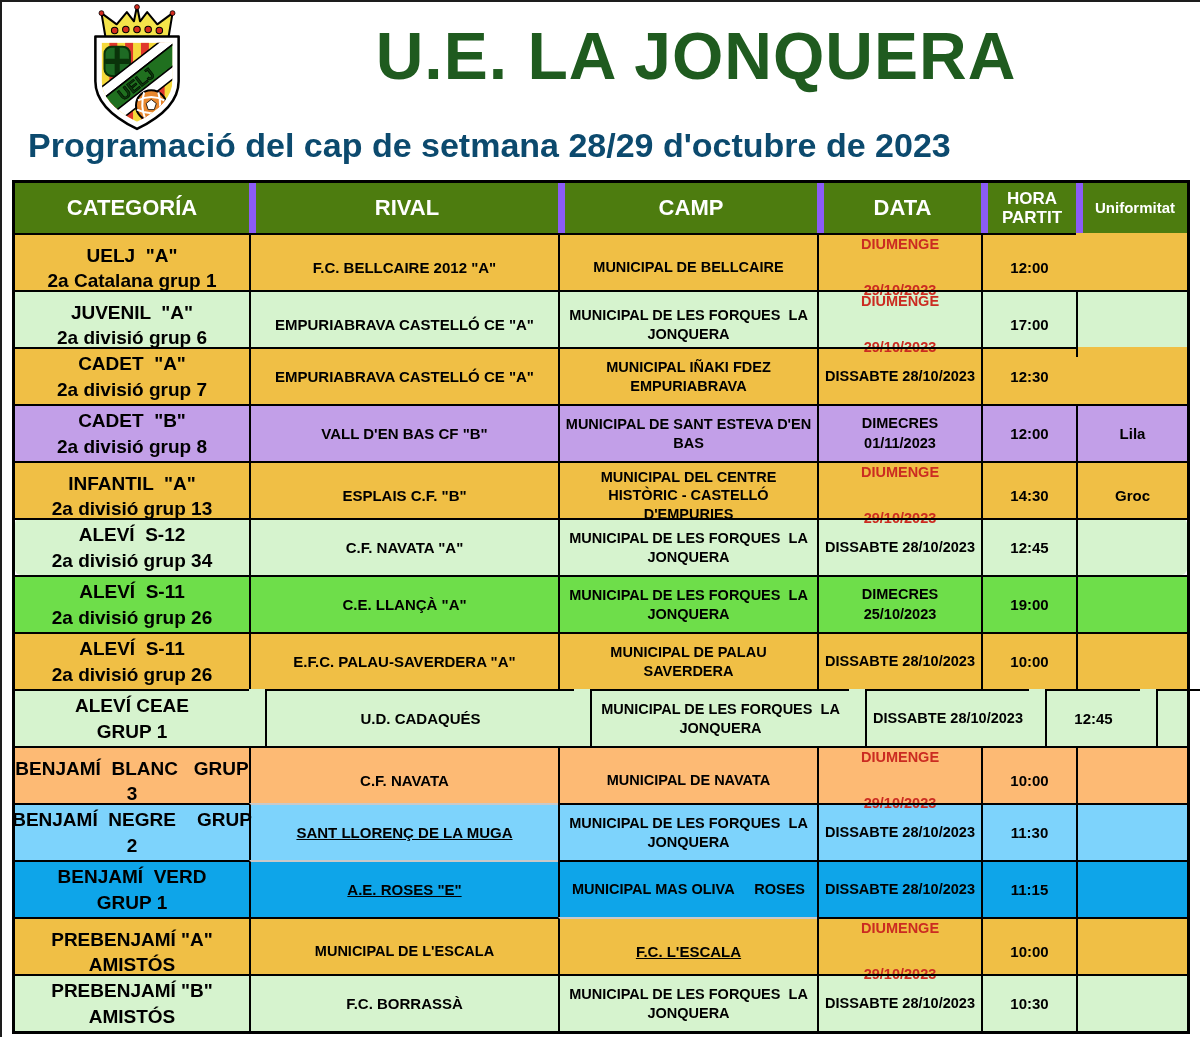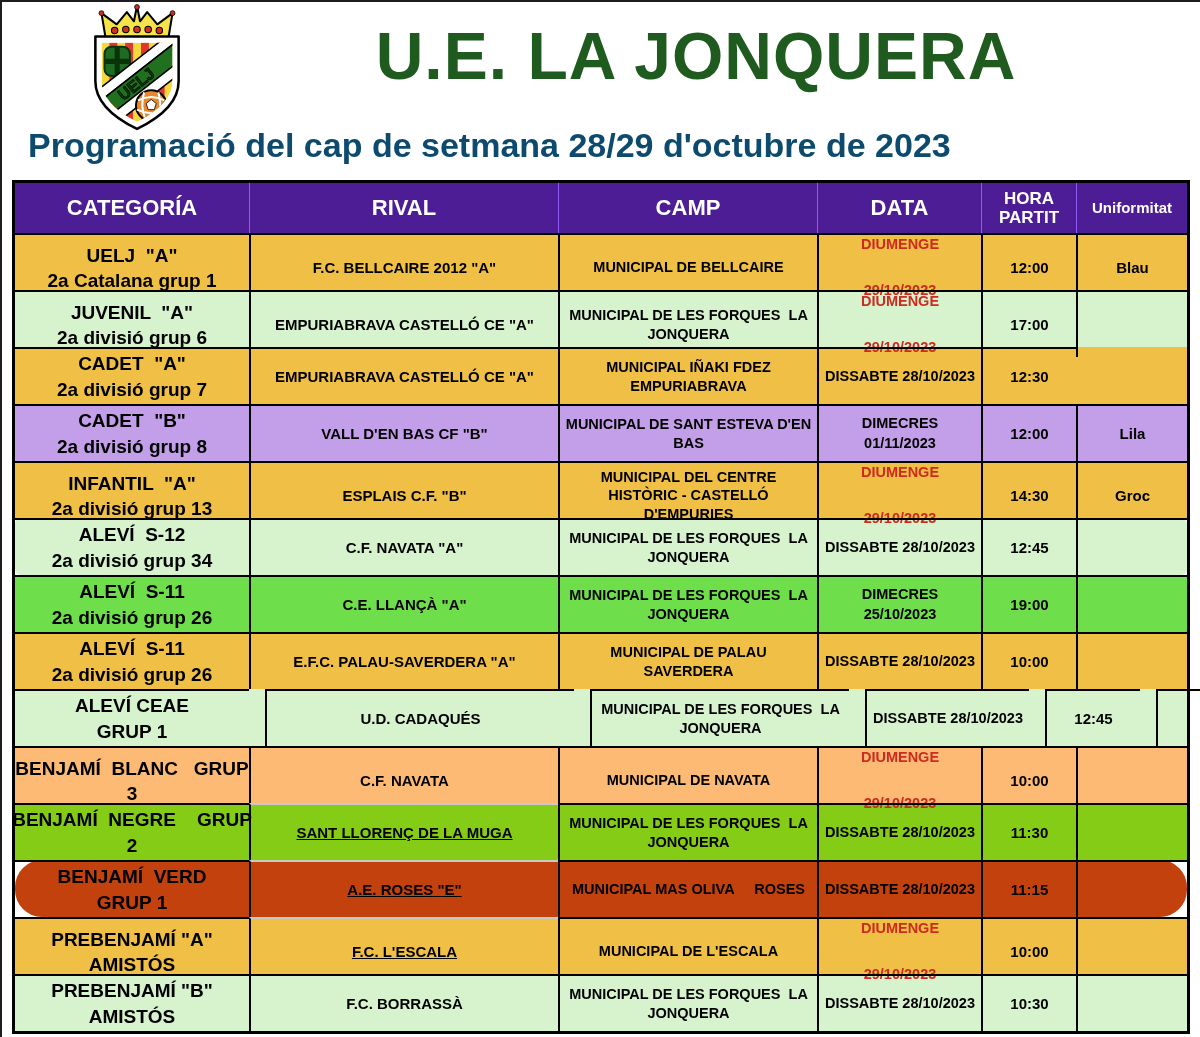--- a/index.html
+++ b/index.html
@@ -32,24 +32,24 @@
   .table{
     position:absolute;left:10px;top:178px;
     width:1178px;box-sizing:border-box;
     border:3px solid #000;
     background:#fff;
   }
   .trow,.thead{
     display:grid;
     grid-template-columns:234px 309px 259px 164px 95px 111px;
   }
-  .thead{height:50px;background:#4c1d95;}
+  .thead{height:50px;background:#4d7c0f;}
   .hcell{
     display:flex;align-items:center;justify-content:center;text-align:center;
-    color:#fff;font-size:22px;border-left:1px solid #8b5cf6;
+    color:#fff;font-size:22px;border-left:7px solid #8b5cf6;
     white-space:pre-line;line-height:1.12;
   }
   .hcell:first-child{border-left:none;}
   .hcell.hora{font-size:17px;}
   .hcell.unif{font-size:15px;}
   .trow{height:57px;box-sizing:border-box;}
   .cell{
     box-sizing:border-box;
     display:flex;flex-direction:column;align-items:center;justify-content:center;
     text-align:center;
@@ -148,23 +148,20 @@
           <div class="cell camp">
             <div class="pre">MUNICIPAL DE BELLCAIRE</div>
           </div>
           <div class="cell date red">
             <div class="pre">DIUMENGE</div>
             <div class="pre">29/10/2023</div>
           </div>
           <div class="cell time">
             <div class="pre">12:00</div>
           </div>
-          <div class="cell uniform">
-            <div class="pre">Blau</div>
-          </div>
         </div>
         <div class="trow" style="background: rgb(214, 243, 206);">
           <div class="cell cat">
             <div class="pre">JUVENIL  "A"</div>
             <div class="pre">2a divisió grup 6</div>
           </div>
           <div class="cell rival">
             <div class="pre">EMPURIABRAVA CASTELLÓ CE "A"</div>
           </div>
           <div class="cell camp">
@@ -340,41 +337,41 @@
           </div>
           <div class="cell date red">
             <div class="pre">DIUMENGE</div>
             <div class="pre">29/10/2023</div>
           </div>
           <div class="cell time">
             <div class="pre">10:00</div>
           </div>
           <div class="cell uniform"></div>
         </div>
-        <div class="trow" style="background: #84cc16;">
+        <div class="trow" style="background: #7dd3fc;">
           <div class="cell cat">
             <div class="pre">BENJAMÍ  NEGRE    GRUP</div>
             <div class="pre">2</div>
           </div>
           <div class="cell rival soft-top">
             <div class="pre">SANT LLORENÇ DE LA MUGA</div>
           </div>
           <div class="cell camp">
             <div class="pre">MUNICIPAL DE LES FORQUES  LA</div>
             <div class="pre">JONQUERA</div>
           </div>
           <div class="cell date">
             <div class="pre">DISSABTE 28/10/2023</div>
           </div>
           <div class="cell time">
             <div class="pre">11:30</div>
           </div>
           <div class="cell uniform"></div>
         </div>
-        <div class="trow" style="background: #c2410c; border-radius: 27px;">
+        <div class="trow" style="background: #0ea5e9;">
           <div class="cell cat">
             <div class="pre">BENJAMÍ  VERD</div>
             <div class="pre">GRUP 1</div>
           </div>
           <div class="cell rival soft-top">
             <div class="pre">A.E. ROSES "E"</div>
           </div>
           <div class="cell camp">
             <div class="pre">MUNICIPAL MAS OLIVA     ROSES</div>
           </div>
@@ -384,25 +381,25 @@
           <div class="cell time">
             <div class="pre">11:15</div>
           </div>
           <div class="cell uniform"></div>
         </div>
         <div class="trow" style="background: rgb(240, 191, 69);">
           <div class="cell cat">
             <div class="pre">PREBENJAMÍ "A"</div>
             <div class="pre">AMISTÓS</div>
           </div>
+          <div class="cell camp">
+            <div class="pre">MUNICIPAL DE L'ESCALA</div>
+          </div>
           <div class="cell rival soft-top">
             <div class="pre">F.C. L'ESCALA</div>
-          </div>
-          <div class="cell camp">
-            <div class="pre">MUNICIPAL DE L'ESCALA</div>
           </div>
           <div class="cell date red">
             <div class="pre">DIUMENGE</div>
             <div class="pre">29/10/2023</div>
           </div>
           <div class="cell time">
             <div class="pre">10:00</div>
           </div>
           <div class="cell uniform"></div>
         </div>

